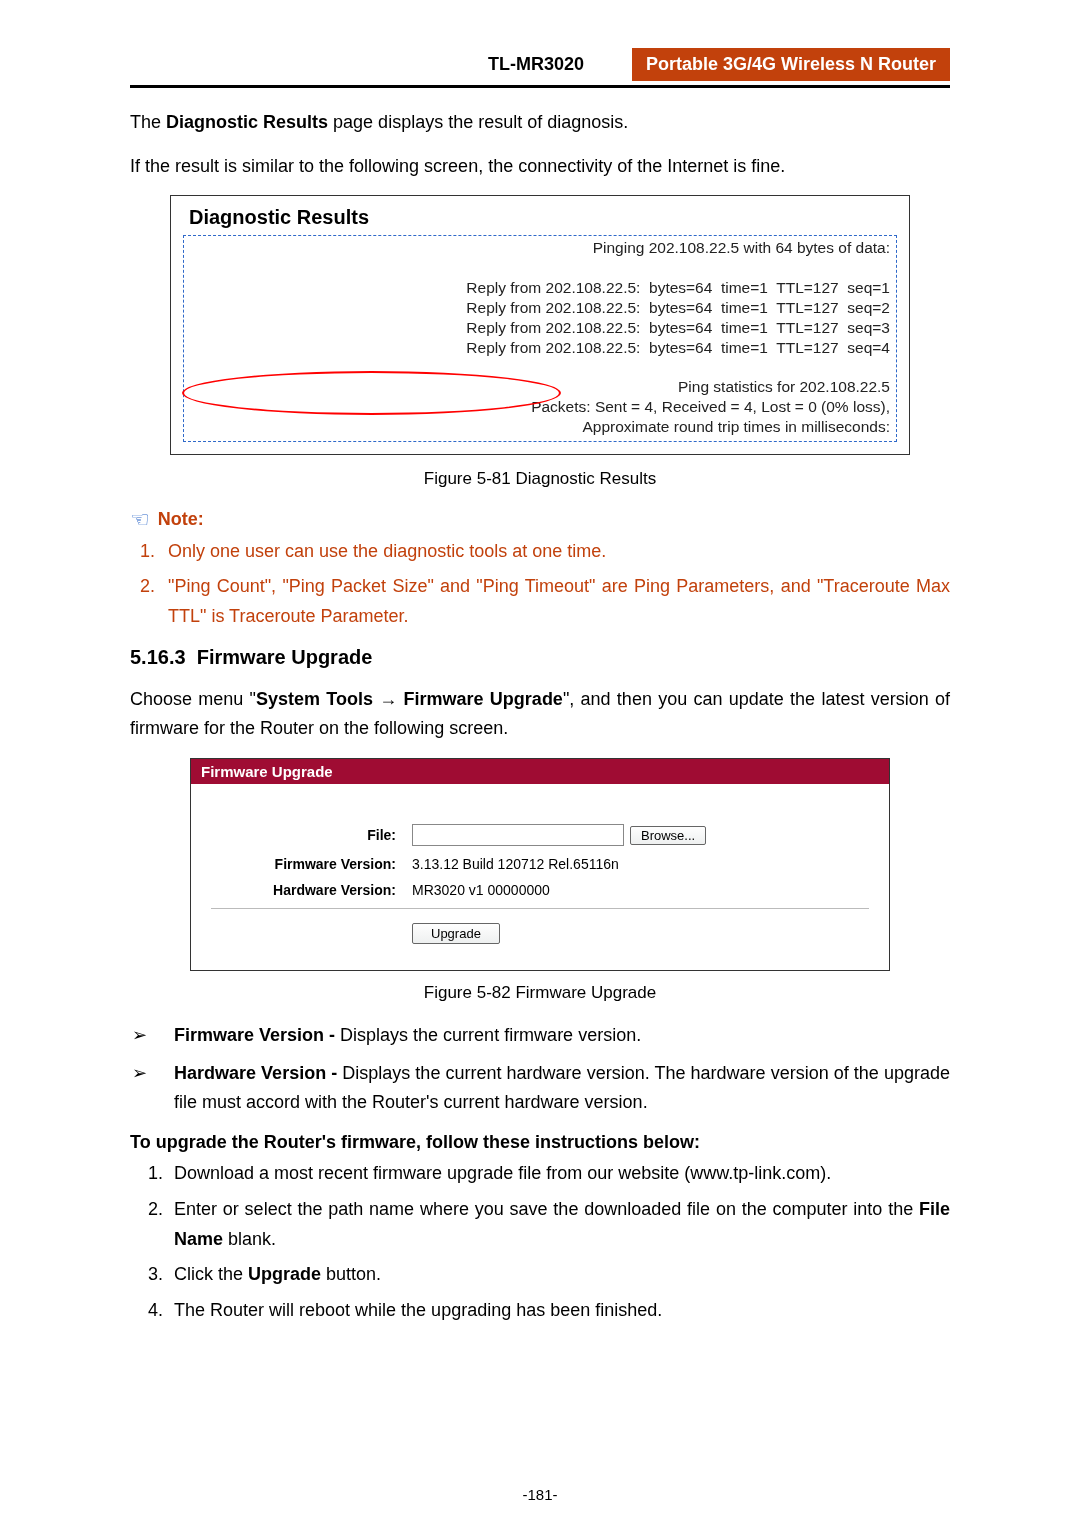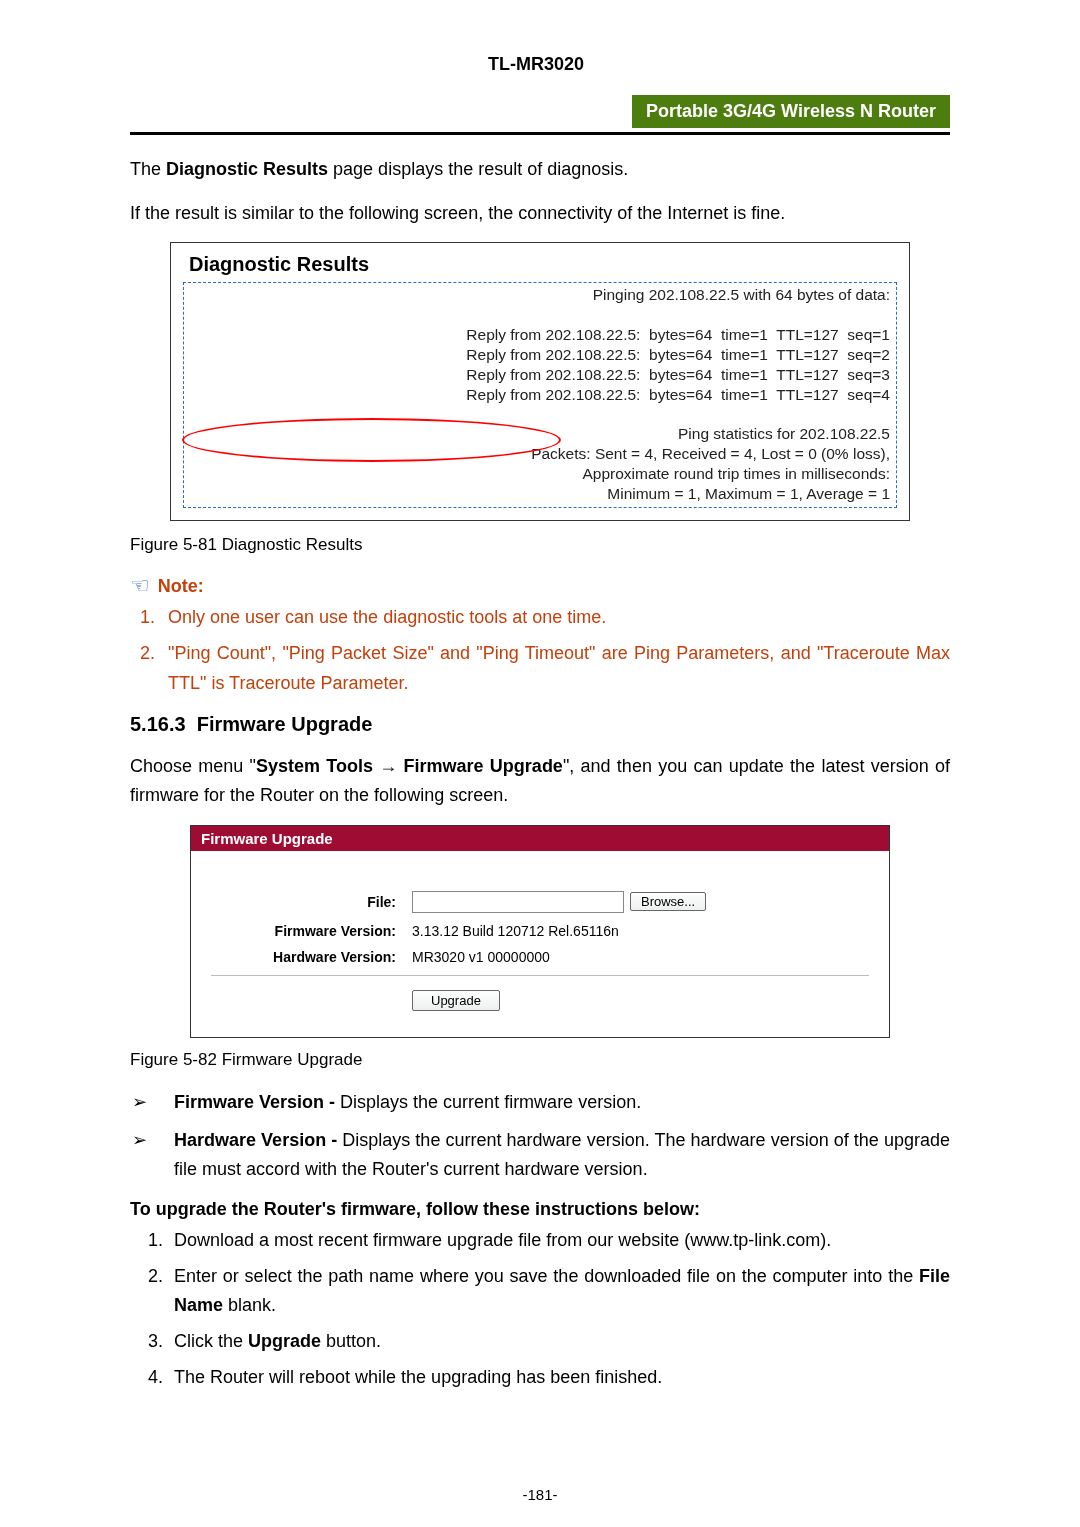--- a/index.html
+++ b/index.html
@@ -23,26 +23,25 @@
     align-items: stretch;
     margin-bottom: 4px;
     gap: 32px;
   }
   .header-model {
     font-weight: bold;
     font-size: 18px;
     padding: 6px 16px 6px 8px;
   }
   .header-title {
-    background: #4d7c0f;
+    background: #c2410c;
     color: #fff;
     font-weight: bold;
     font-size: 18px;
     padding: 6px 14px;
-    margin-top: 47px;
   }
   .hr-thick {
     border: none;
     border-top: 3px solid #000;
     margin: 0 0 20px 0;
   }
   p.body {
     font-size: 18px;
     line-height: 1.65;
     margin: 0 0 14px 0;
@@ -74,21 +73,21 @@
     position: absolute;
     border: 2px solid #ff0000;
     border-radius: 50% / 50%;
     width: 375px;
     height: 40px;
     left: -2px;
     top: 135px;
     pointer-events: none;
   }
   .figcap {
-    text-align: left;
+    text-align: center;
     font-size: 17px;
     margin: 4px 0 18px 0;
   }
   .note-row {
     display: flex;
     align-items: center;
     gap: 8px;
     margin: 6px 0 4px 0;
   }
   .hand-icon {
@@ -234,21 +233,20 @@
       <div class="line">Pinging 202.108.22.5 with 64 bytes of data:</div>
       <div class="line">&nbsp;</div>
       <div class="line">Reply from 202.108.22.5:  bytes=64  time=1  TTL=127  seq=1</div>
       <div class="line">Reply from 202.108.22.5:  bytes=64  time=1  TTL=127  seq=2</div>
       <div class="line">Reply from 202.108.22.5:  bytes=64  time=1  TTL=127  seq=3</div>
       <div class="line">Reply from 202.108.22.5:  bytes=64  time=1  TTL=127  seq=4</div>
       <div class="line">&nbsp;</div>
       <div class="line">Ping statistics for 202.108.22.5</div>
       <div class="line">Packets: Sent = 4, Received = 4, Lost = 0 (0% loss),</div>
       <div class="line">Approximate round trip times in milliseconds:</div>
-      <div class="line"> Minimum = 1, Maximum = 1, Average = 1</div>
       <div class="red-oval"></div>
     </div>
   </div>
   <div class="figcap">Figure 5-81    Diagnostic Results</div>
 
   <div class="note-row">
     <span class="hand-icon">☞</span>
     <span class="note-label">Note:</span>
   </div>
   <ol class="notes">

